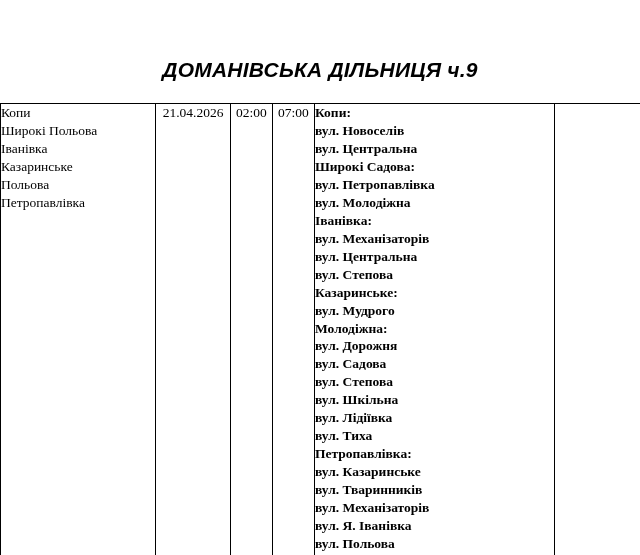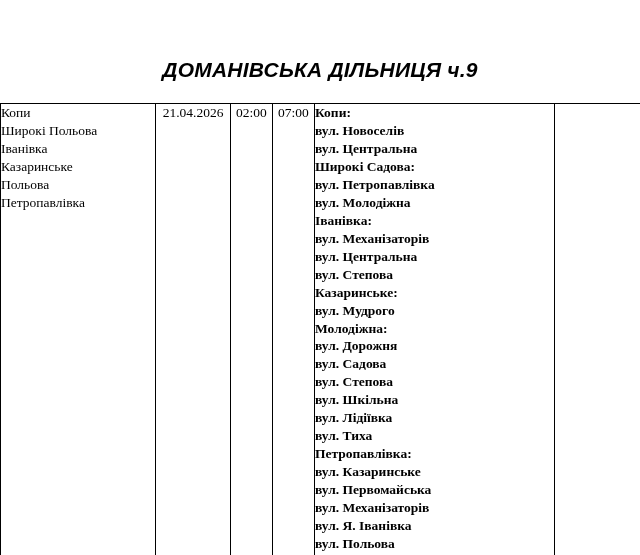--- a/index.html
+++ b/index.html
@@ -158,21 +158,21 @@
             <div class="street">вул. Садова</div>
             <div class="street">вул. Степова</div>
             <div class="street">вул. Шкільна</div>
             <div class="street">вул. Лідіївка</div>
             <div class="street">вул. Тиха</div>
           </div>
 
           <div class="street-group">
             <div class="group-name">Петропавлівка:</div>
             <div class="street">вул. Казаринське</div>
-            <div class="street">вул. Первомайська</div>
+            <div class="street">вул. Тваринників</div>
             <div class="street">вул. Механізаторів</div>
             <div class="street">вул. Я. Іванівка</div>
             <div class="street">вул. Польова</div>
             <div class="street">вул. Шкільна</div>
 
           </div>
 
         </td>
 
         <td class="col-tail"></td>

